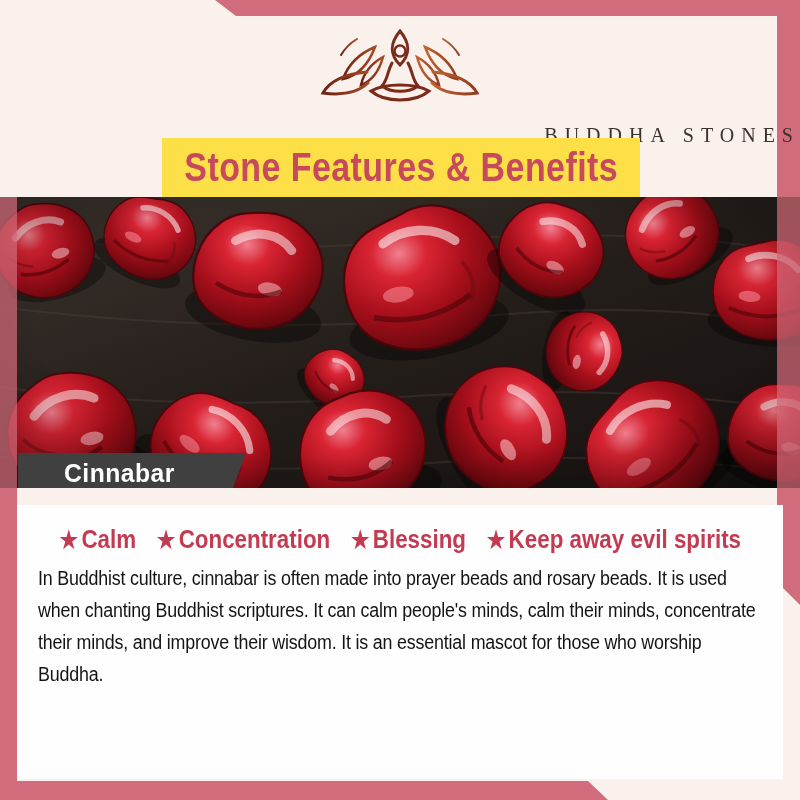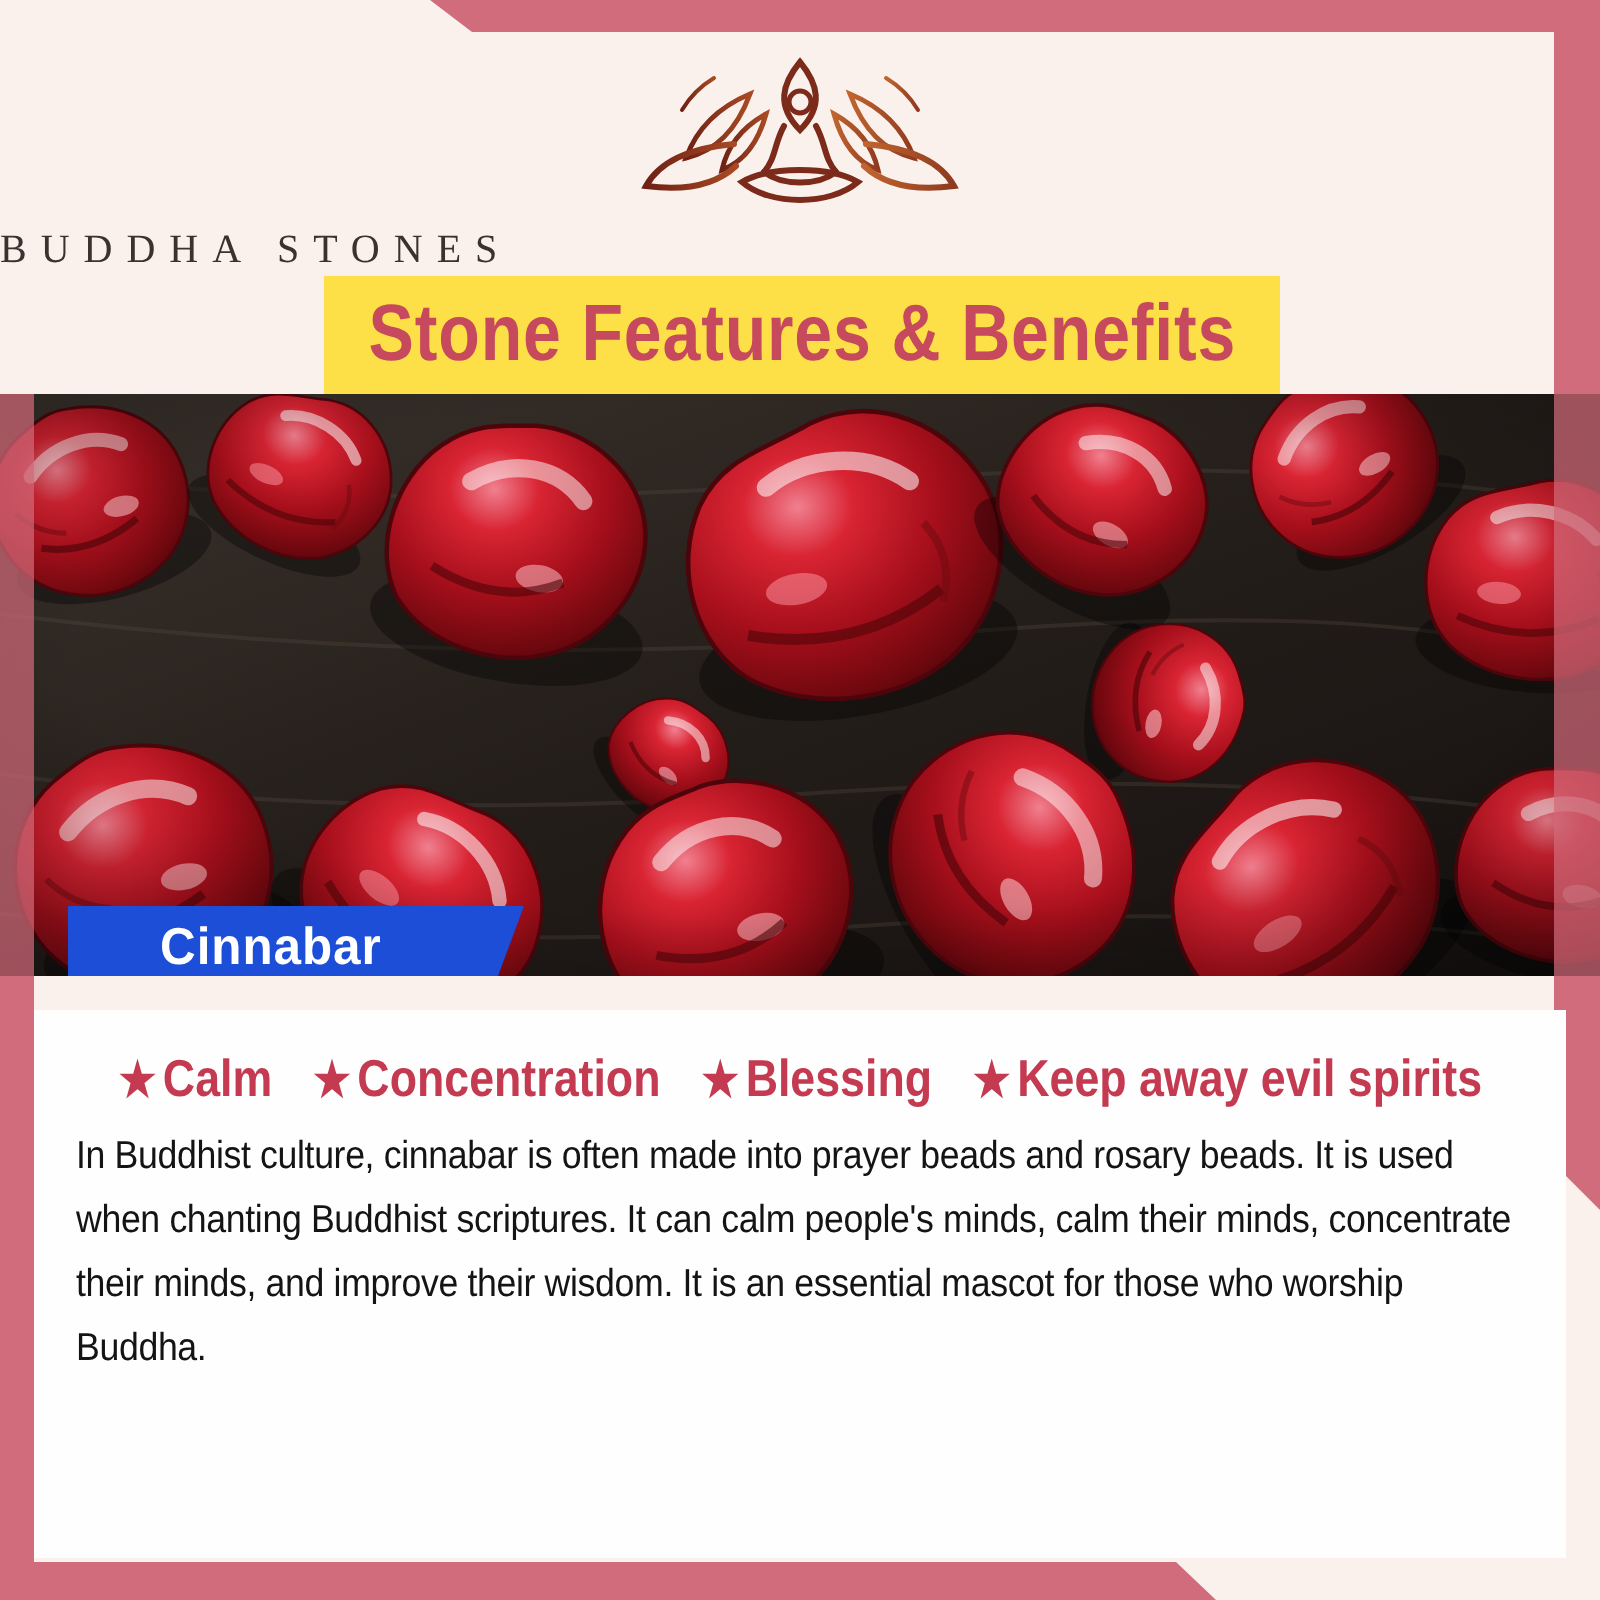--- a/index.html
+++ b/index.html
@@ -17,35 +17,35 @@
   .ribbon-right-lower{left:777px;top:488px;width:23px;height:117px;
     clip-path:polygon(0 0,23px 0,23px 117px,0 94px);}
   .ribbon-left-lower{left:0;top:488px;width:17px;height:312px;}
   .ribbon-bottom{left:0;top:781px;width:608px;height:19px;
     clip-path:polygon(0 0,588px 0,608px 19px,0 19px);}
   .photo-edge{background:rgba(209,106,121,0.72);}
   .photo-edge-left{left:0;top:197px;width:17px;height:291px;}
   .photo-edge-right{left:777px;top:197px;width:23px;height:291px;}
   
   .logo-wrap{left:295px;top:26px;width:210px;height:86px;}
-  .brand{left:0;top:114px;width:800px;text-align:left;
+  .brand{left:0;top:124px;width:800px;text-align:right;
     font-family:"Liberation Serif", serif;font-size:20px;letter-spacing:7px;
     color:#3b322e;white-space:nowrap;}
   .title-box{left:162px;top:138px;width:478px;height:59px;background:#fde047;
     display:flex;align-items:center;justify-content:center;}
   .title-box span{display:inline-block;transform:scaleX(0.85);
     font-size:40px;font-weight:bold;color:#c6495d;white-space:nowrap;
     letter-spacing:0.5px;}
   
   .photo{left:0;top:197px;width:800px;height:291px;}
   .photo svg{display:block;width:100%;height:100%;}
   
-  .stone-banner{left:18px;top:453px;width:228px;height:41px;background:#1d4ed8;
+  .stone-banner{left:18px;top:453px;width:228px;height:41px;background:#404040;
     clip-path:polygon(0 0,228px 0,215px 35px,0 35px);
-    display:flex;align-items:center;margin-left:16px;}
+    display:flex;align-items:center;}
   .stone-banner span{display:inline-block;margin-left:46px;transform:scaleX(0.95);
     transform-origin:left center;color:#ffffff;font-size:26px;font-weight:bold;
     letter-spacing:0.5px;}
   
   .panel{left:17px;top:505px;width:766px;height:274px;background:#fefefe;}
   .benefits-row{left:0;top:524px;width:800px;display:flex;justify-content:center;}
   .benefits-inner{display:flex;gap:24px;transform:scaleX(0.86);
     transform-origin:center;white-space:nowrap;}
   .benefit{display:flex;align-items:baseline;gap:4px;color:#c43a50;
     font-size:26px;font-weight:bold;}

